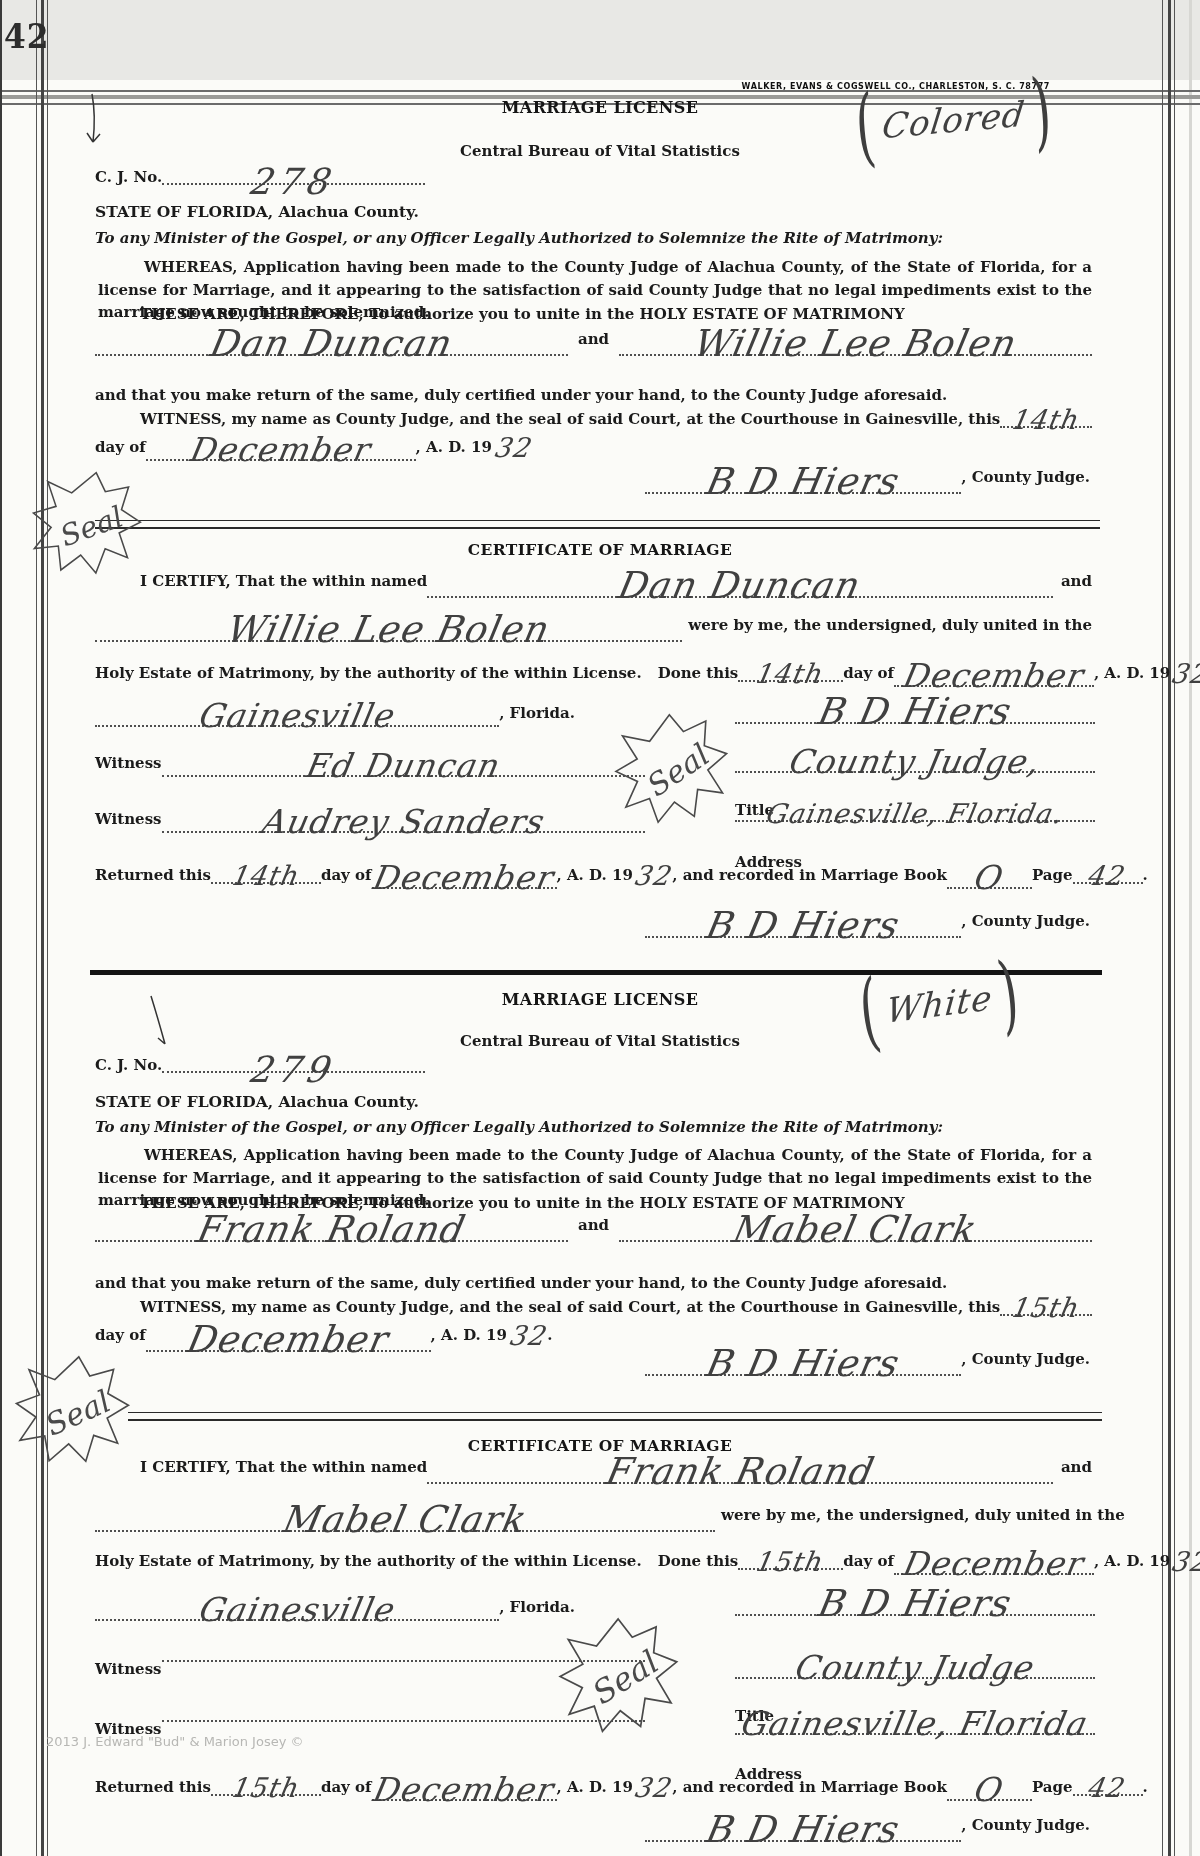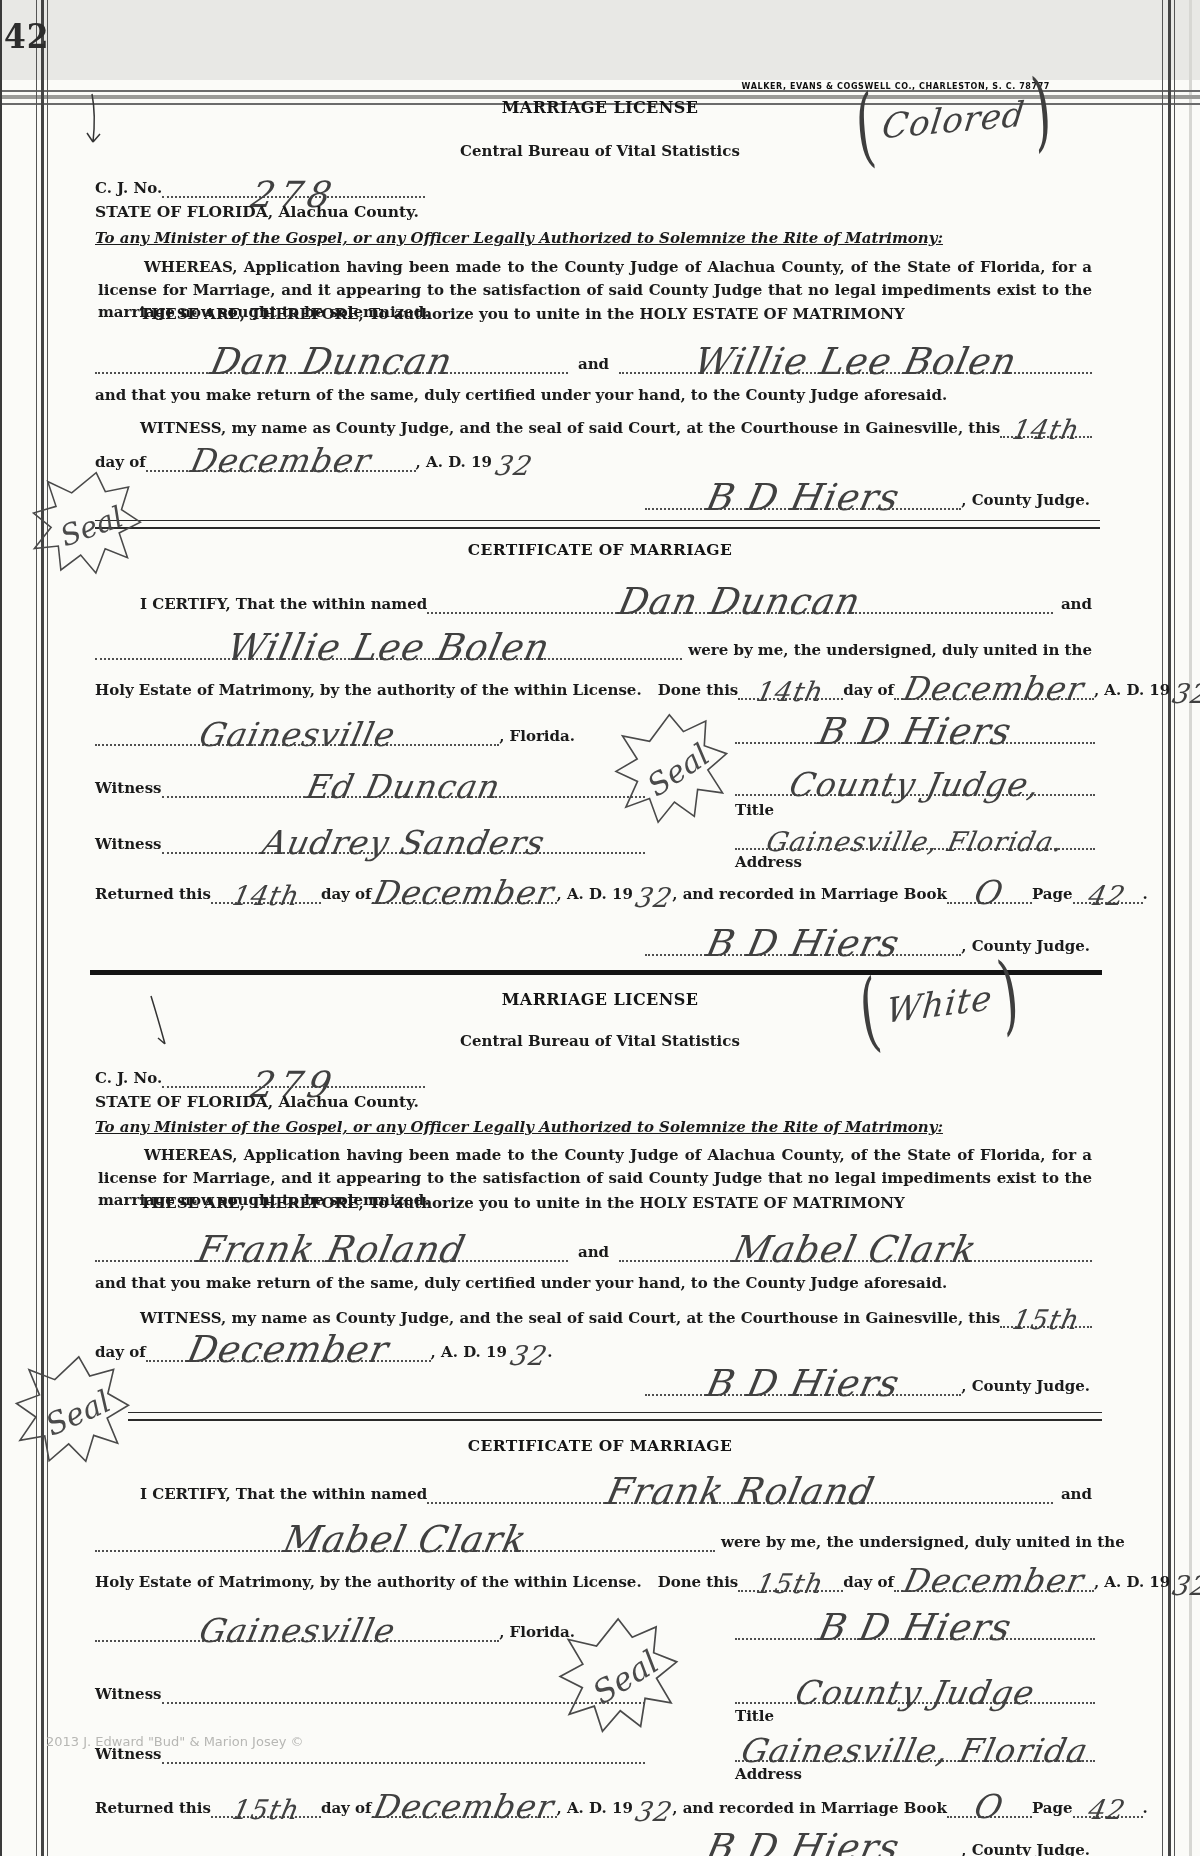--- a/index.html
+++ b/index.html
@@ -11,23 +11,23 @@
   .vline{position:absolute;top:0;bottom:0;z-index:3;}
   .edge{position:absolute;top:0;bottom:0;right:8px;width:3px;background:#d7d7d3;z-index:1;}
   .pagenum{position:absolute;left:2px;top:16px;font-size:34px;font-weight:700;color:#2d2d2d;
            transform:scaleX(.92);z-index:4;letter-spacing:1px;}
   .printer{position:absolute;right:150px;top:82px;font-size:8px;font-weight:700;color:#101010;
            letter-spacing:.6px;z-index:4;font-family:"DejaVu Sans",sans-serif;}
   .watermark{position:absolute;left:46px;top:1734px;font-size:13px;color:#b7b7b4;z-index:5;
              font-family:"DejaVu Sans",sans-serif;}
   
   .sec{position:absolute;inset:0;z-index:4;}
-  .row{position:absolute;display:flex;align-items:flex-end;}
+  .row{position:absolute;display:flex;align-items:flex-start;}
   .p{font-weight:700;font-size:15px;color:#1b1b1b;white-space:pre;line-height:1.25;}
-  .pi{font-style:italic;text-decoration:underline;}
+  .pi{font-style:italic;}
   .h{font-weight:700;font-size:16px;color:#151515;letter-spacing:.4px;white-space:nowrap;}
   .center-row{justify-content:center;}
   .para{position:absolute;font-weight:700;font-size:15px;color:#1b1b1b;line-height:1.5;
         text-align:justify;text-indent:46px;}
   .fill{border-bottom:2px dotted #4f4f4f;display:flex;align-items:flex-end;justify-content:center;
         min-width:20px;}
   .grow{flex:1;}
   .hw{font-family:"DejaVu Serif",serif;font-style:italic;color:#404040;display:inline-block;
       transform:skewX(-12deg);line-height:.75;white-space:nowrap;letter-spacing:1px;margin-bottom:-4px;}
   .hw-xl{font-size:37px;}

